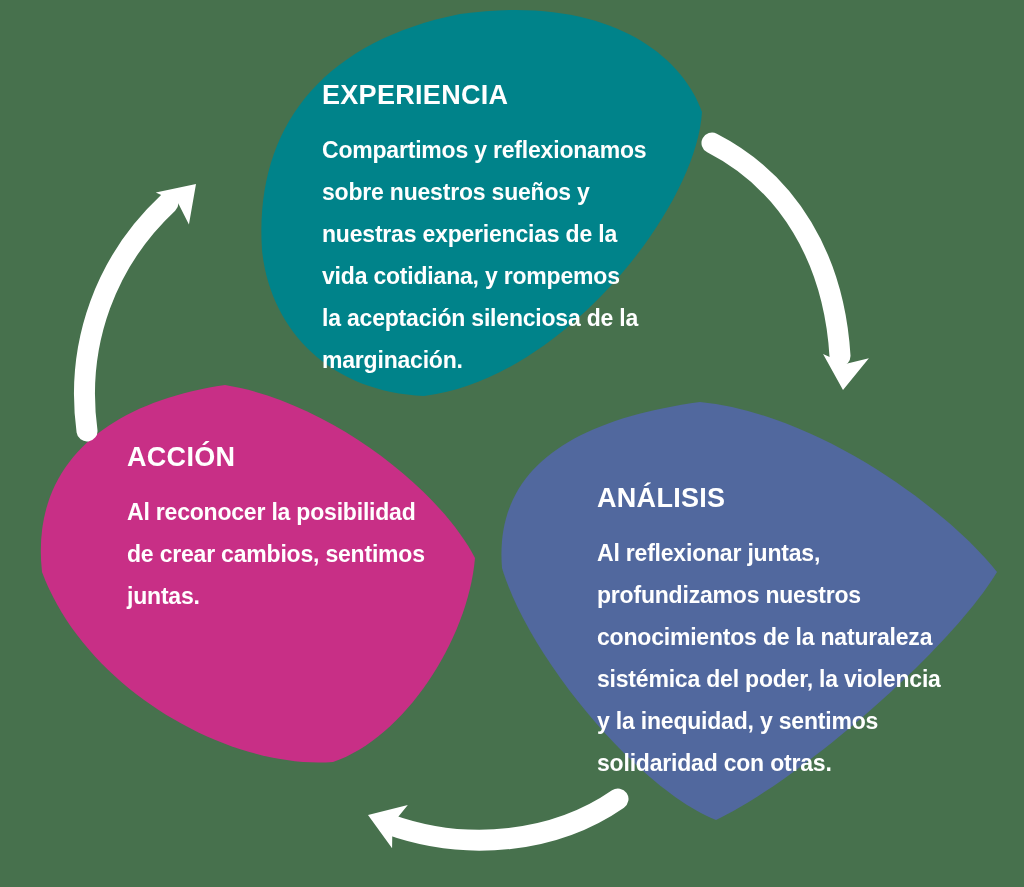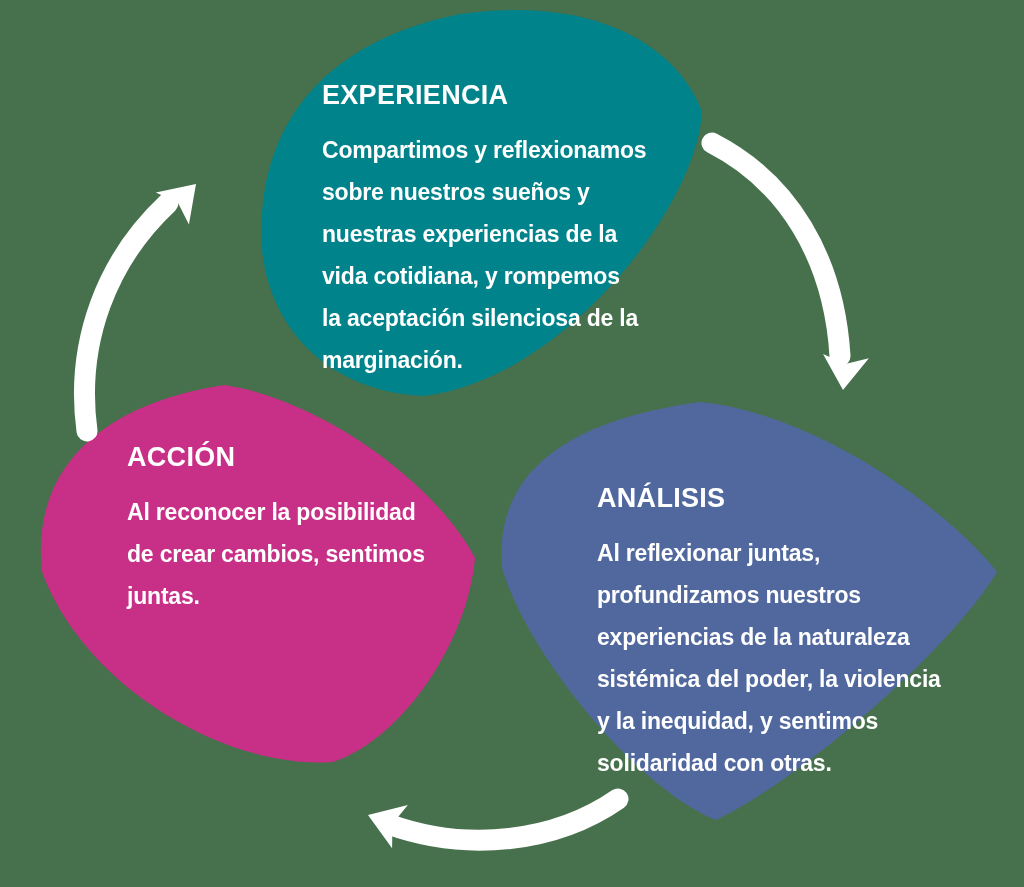--- a/index.html
+++ b/index.html
@@ -86,21 +86,21 @@
 nuestras experiencias de la
 vida cotidiana, y rompemos
 la aceptación silenciosa de la
 marginación.</div>
   </div>
 
   <div class="node-text" style="left:597px; top:448px;margin-top:35px;">
     <div class="node-title">ANÁLISIS</div>
     <div class="node-body">Al reflexionar juntas,
 profundizamos nuestros
-experiencias de la naturaleza
+conocimientos de la naturaleza
 sistémica del poder, la violencia
 y la inequidad, y sentimos
 solidaridad con otras.</div>
   </div>
 
   <div class="node-text" style="left:127px; top:442px;">
     <div class="node-title">ACCIÓN</div>
     <div class="node-body">Al reconocer la posibilidad
 de crear cambios, sentimos
 juntas.</div>

